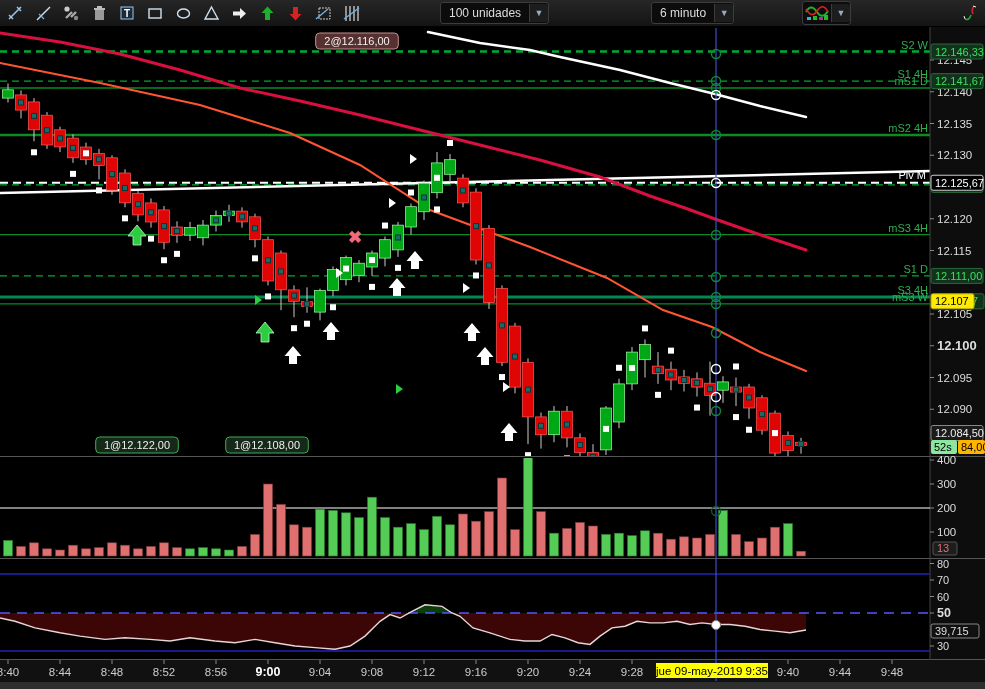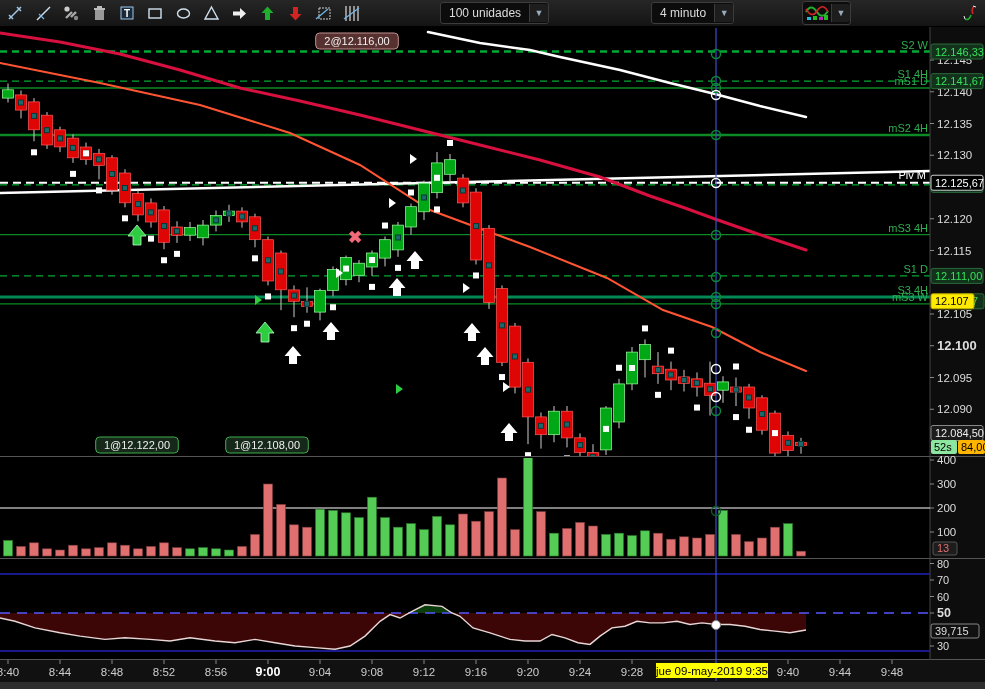--- a/index.html
+++ b/index.html
@@ -97,21 +97,21 @@
           <path d="M2 15 L17 4" stroke="#6fb7e8" stroke-width="1.2"></path>
         </svg>
       </div>
     <div class="sp" style="width:66px"></div>
     <div class="tsel">
       <span class="lab">100 unidades</span>
       <span class="car">▼</span>
     </div>
     <div class="sp" style="width:90px"></div>
     <div class="tsel">
-      <span class="lab">4 minuto</span>
+      <span class="lab">6 minuto</span>
       <span class="car">▼</span>
     </div>
     <div class="sp" style="flex:1"></div>
     <div class="tsel" style="height:22px">
       <span style="padding:1px 2px"><svg width="24" height="18">
             <path d="M1 9 q5 -9 11 0 q5 8 11 -1" stroke="#1fae2d" stroke-width="2" fill="none"></path>
             <path d="M1 6 q6 10 11 2 q6 -9 11 1" stroke="#d32424" stroke-width="1.6" fill="none"></path>
             <rect x="2" y="14" width="4" height="3" fill="#2bd"></rect>
             <rect x="8" y="13" width="4" height="4" fill="#2b2"></rect>
             <rect x="14" y="14" width="4" height="3" fill="#b2b"></rect>

